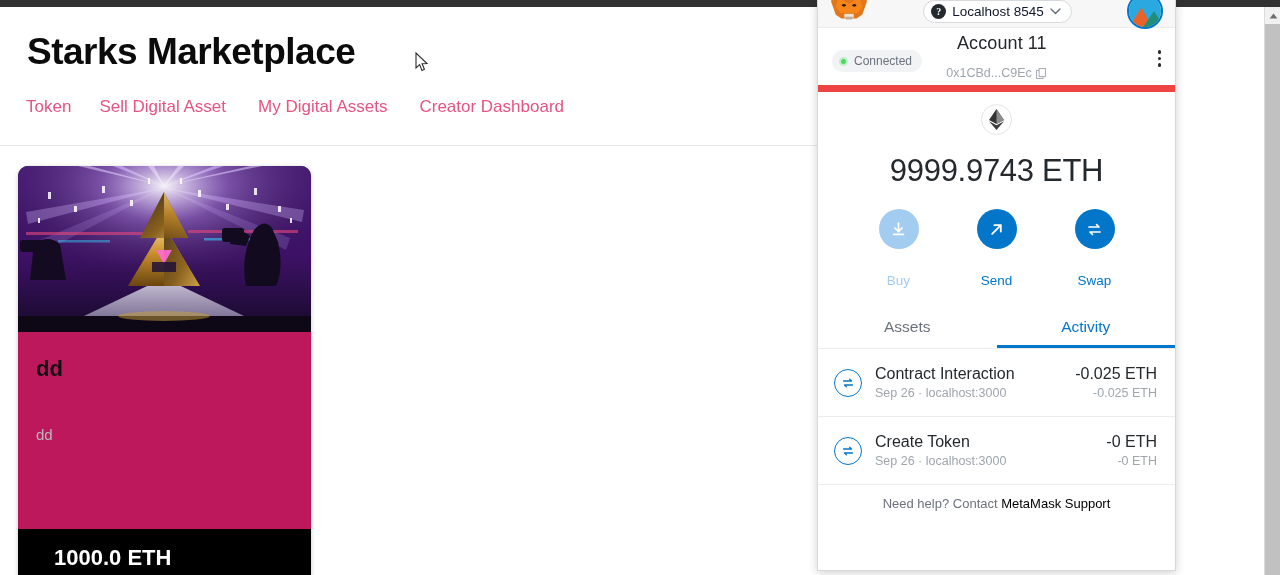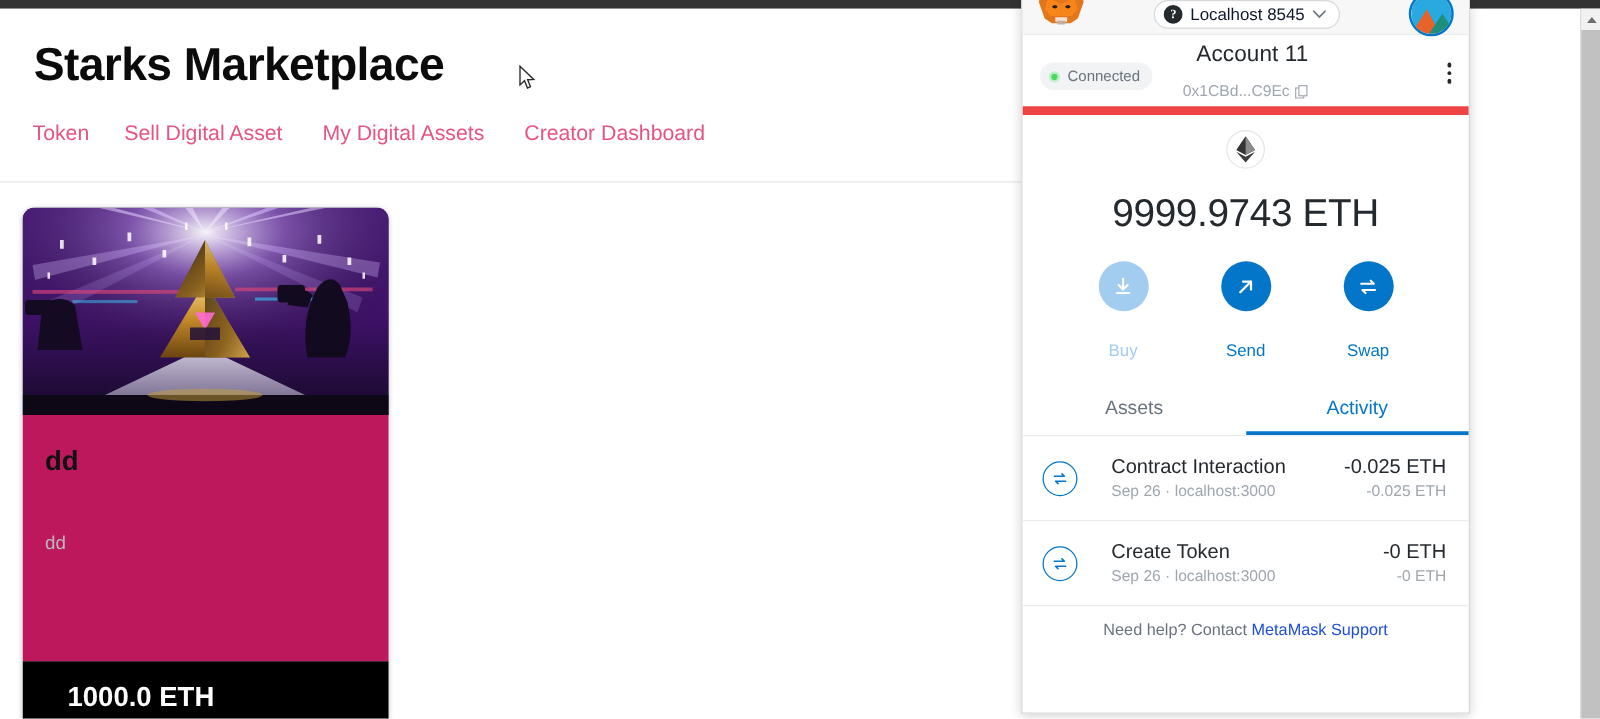--- a/index.html
+++ b/index.html
@@ -164,40 +164,40 @@
   }
   .mm-tab {
     flex: 1; text-align: center; padding: 11px 0 12px 0;
     font-size: 15.5px; color: #6a737d; cursor: pointer;
   }
   .mm-tab.active { color: #0376c9; box-shadow: inset 0 -3px 0 #0376c9; }
 
   .activity-row {
     display: flex; align-items: center;
     padding: 16px 18px 16px 16px; border-bottom: 1px solid #ececec;
-    gap: 27px;
+    gap: 13px;
   }
   .act-ico {
     width: 28px; height: 28px; border-radius: 50%;
     border: 1px solid #0376c9;
     display: flex; align-items: center; justify-content: center;
     flex: 0 0 auto;
   }
   .act-main { flex: 1 1 auto; min-width: 0; }
   .act-title { font-size: 16px; color: #24292e; }
   .act-sub { font-size: 12.5px; color: #9fa6ae; margin-top: 3px; }
   .act-right { text-align: right; flex: 0 0 auto; }
   .act-amt { font-size: 16px; color: #24292e; }
   .act-amt2 { font-size: 12.5px; color: #9fa6ae; margin-top: 3px; }
 
   .mm-footer {
     text-align: center; font-size: 13px; color: #6a737d;
     padding-top: 11px;
   }
-  .mm-footer a { color: #1d4ed8; text-decoration: none; }
+  .mm-footer a { color: #000000; text-decoration: none; }
 
   
   .scrollbar {
     position: absolute; right: 0; top: 7px; width: 16px; height: 568px;
     background: #f1f1f1; border-left: 1px solid #dcdcdc;
   }
   .sb-arrow {
     position: absolute; top: 0; left: 0; width: 16px; height: 17px;
     background: #f1f1f1;
     display: flex; align-items: center; justify-content: center;

